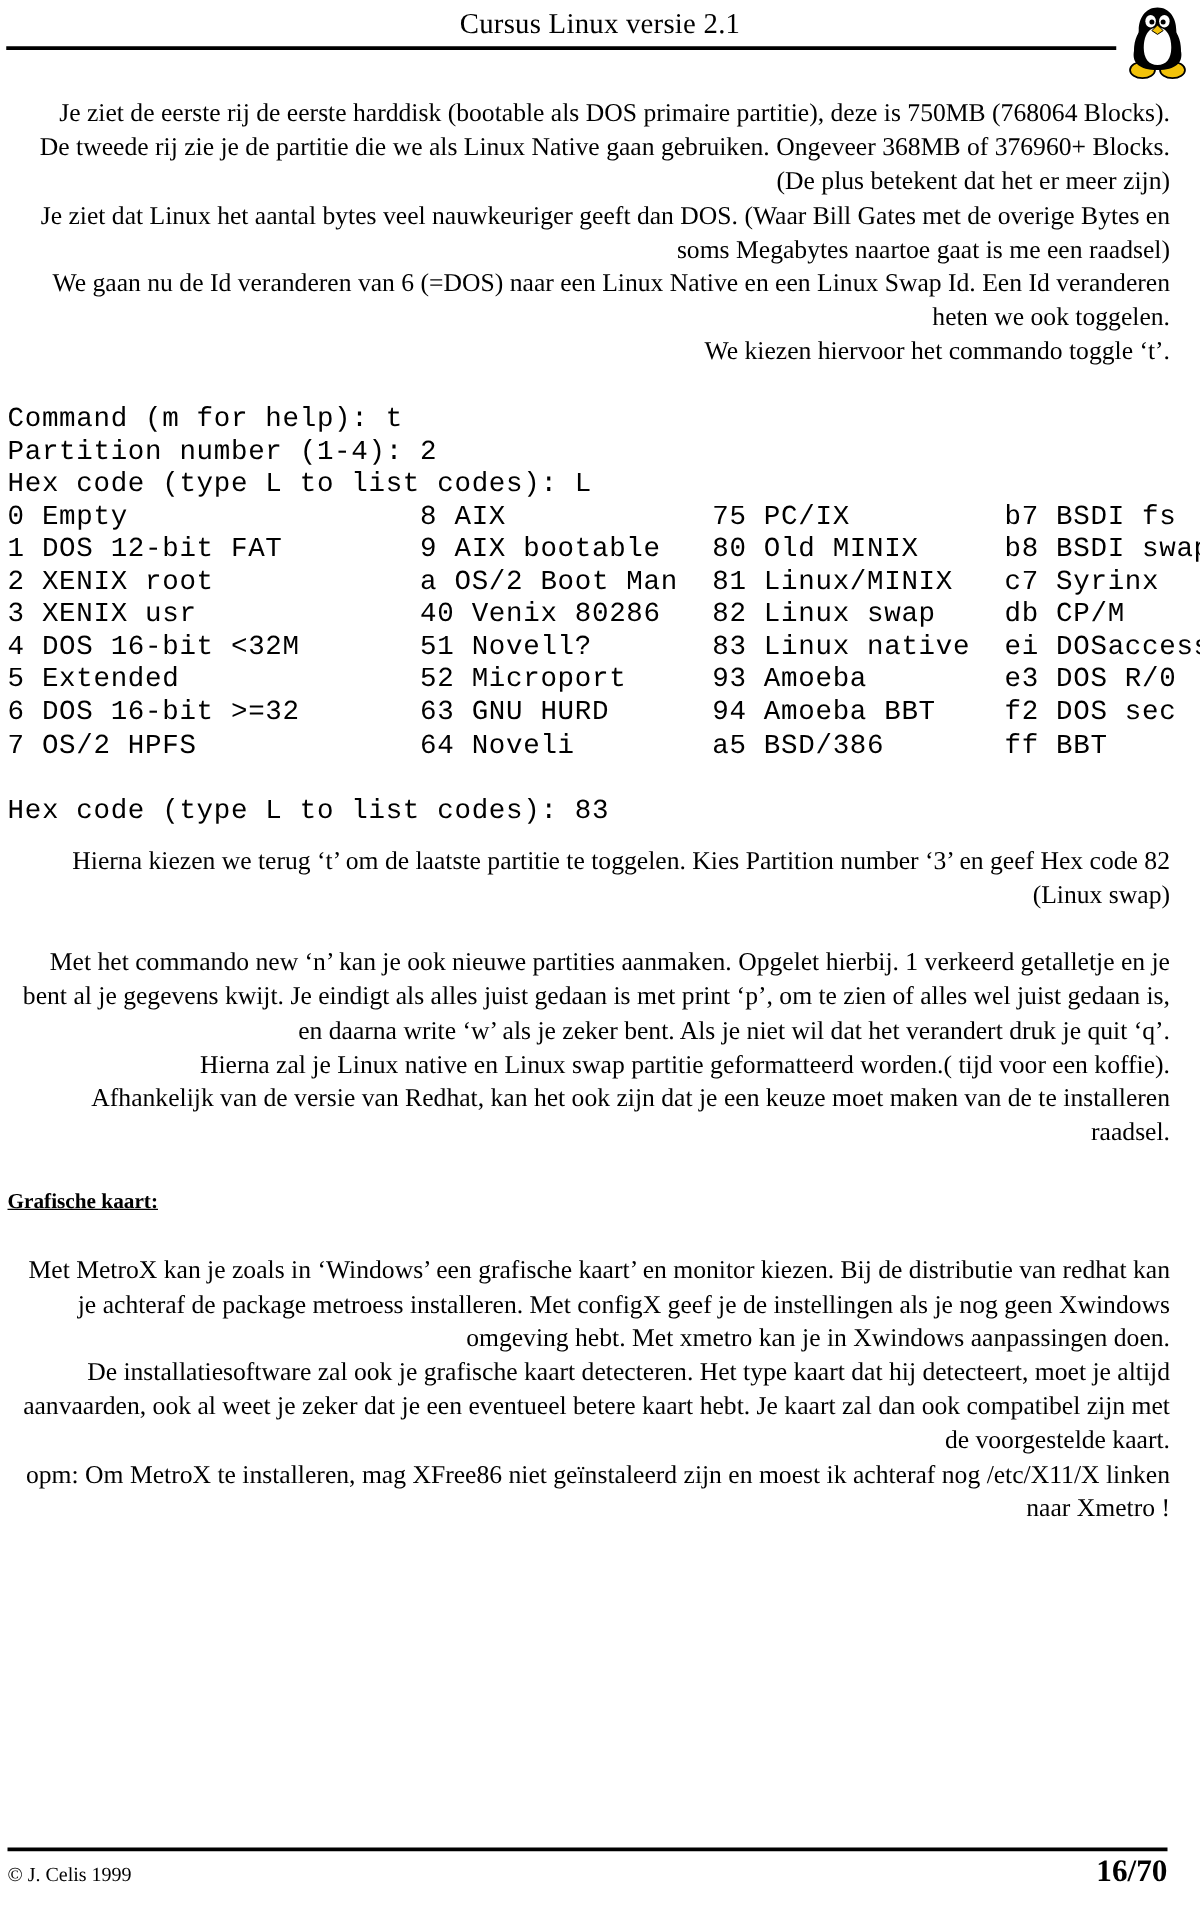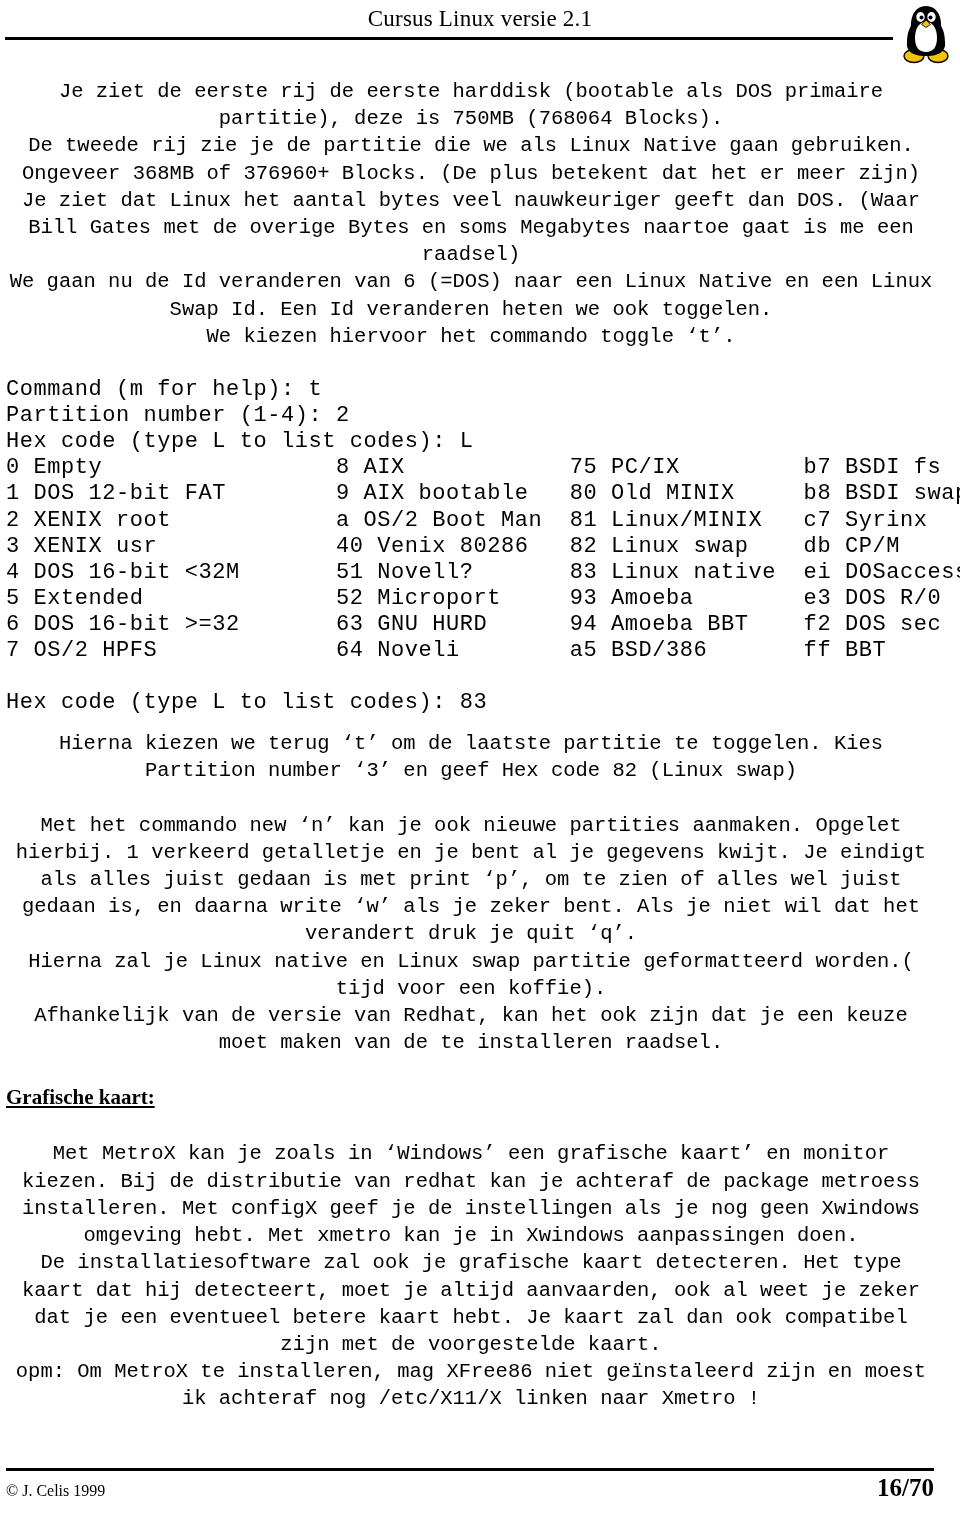--- a/index.html
+++ b/index.html
@@ -56,23 +56,22 @@
     position: absolute;
     top: 78px;
     left: 6px;
     width: 930px;
   }
 
   p.body-para {
     margin: 0;
     font-size: 20.5px;
     line-height: 27.2px;
-    text-align: center;
+    text-align: right;
     white-space: normal;
-    font-family: Liberation Mono, monospace;
   }
   .para-gap {
     height: 27px;
   }
   .small-gap {
     height: 14px;
   }
 
   
   .terminal-block {
@@ -81,35 +80,35 @@
     font-size: 22px;
     line-height: 26.1px;
     white-space: pre;
     letter-spacing: 0.55px;
     color: #000;
   }
 
   
   h2.section-heading {
     margin: 0;
-    font-size: 21px;
+    font-size: 17px;
     line-height: 28px;
     font-weight: bold;
     text-decoration: underline;
     display: inline-block;
   }
   .heading-wrap { line-height: 28px; }
 
   
   .page-footer {
     position: absolute;
     left: 0;
     bottom: 0;
     width: 960px;
-    height: 62px;
+    height: 52px;
   }
   .footer-rule {
     position: absolute;
     top: 0;
     left: 6px;
     width: 928px;
     height: 0;
     border-top: 3px solid #000;
   }
   .footer-copyright {

